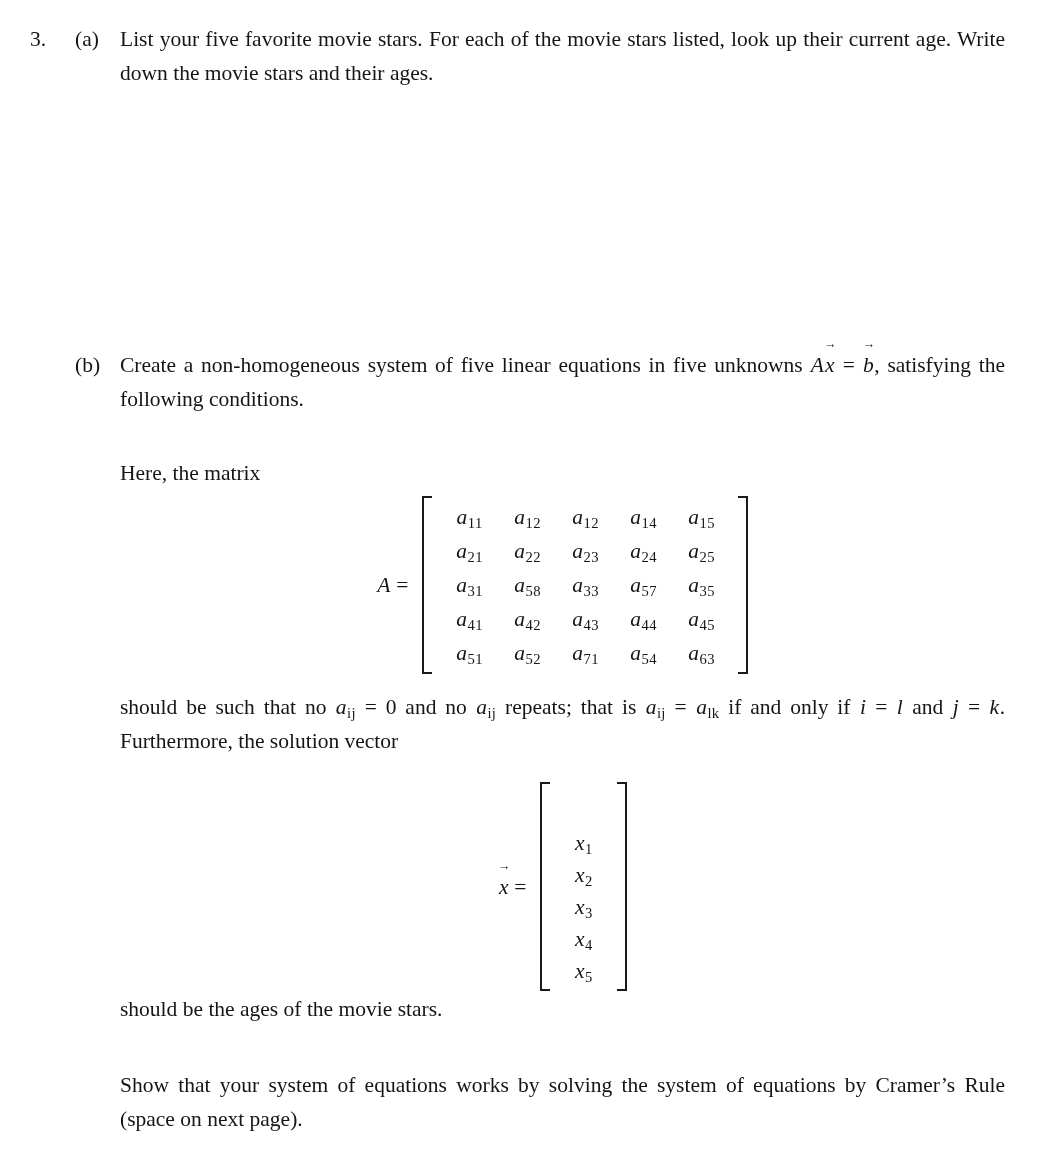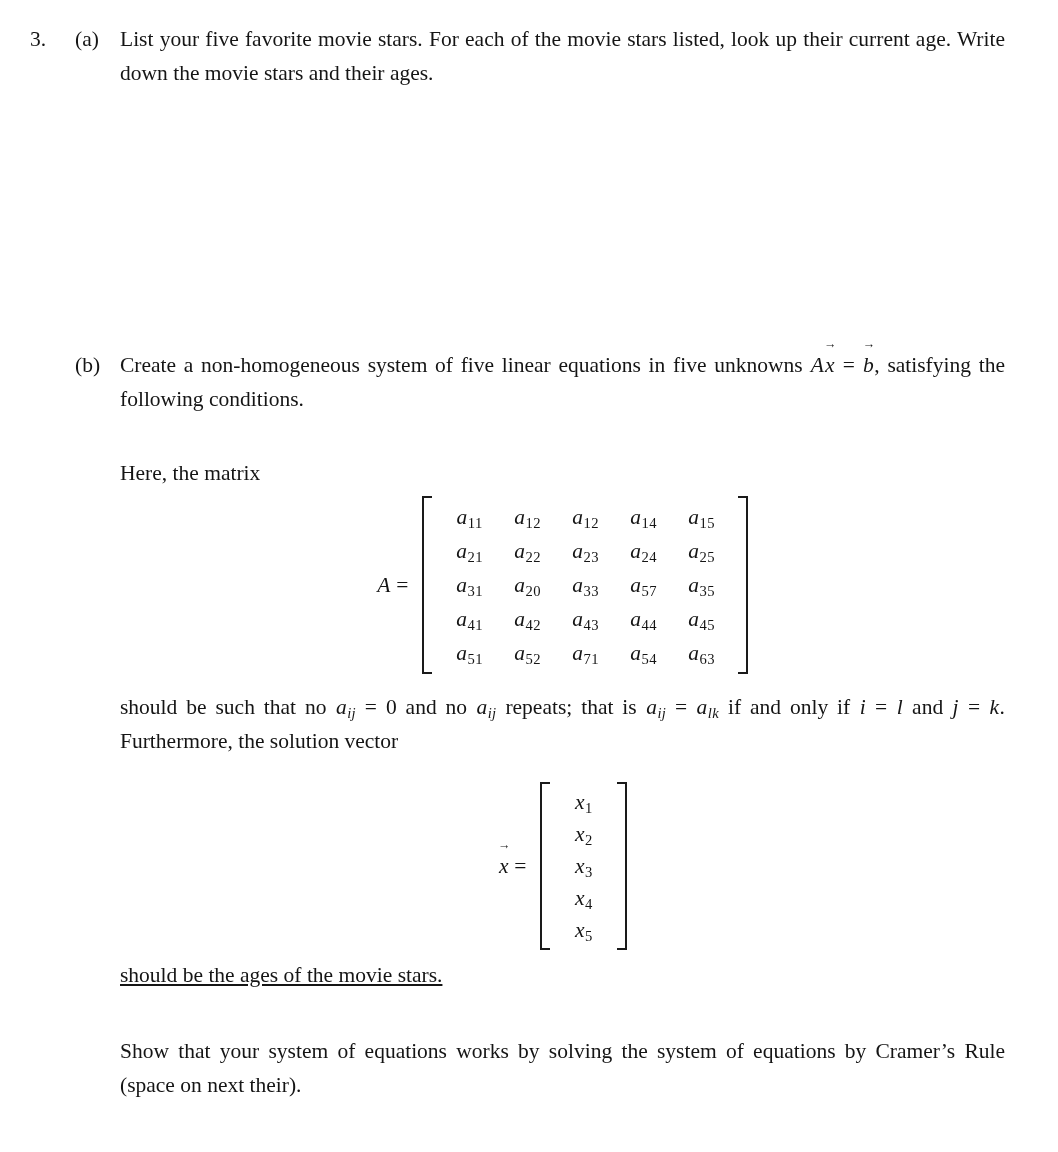--- a/index.html
+++ b/index.html
@@ -22,21 +22,21 @@
   .part-body { flex: 1; min-width: 0; }
 
   p { margin: 0; }
   .justify { text-align: justify; }
 
   .spacer-a { height: 258px; }
 
   
   .mi { font-style: italic; padding: 0 0.5px; }
   .msub { font-size: 0.68em; line-height: 0; vertical-align: -0.28em; letter-spacing: 0.3px; }
-  .msub.it { font-style: italic; }
+  .msub.it { }
   .vec { position: relative; display: inline-block; }
   .vec .arrow {
     position: absolute; left: 55%; transform: translateX(-50%);
     top: -0.78em; font-size: 0.58em; font-style: normal; line-height: 1;
   }
 
   .matrix-intro { margin-top: 40px; }
 
   .display { display: flex; justify-content: center; align-items: center; }
   .display .lhs { margin-right: 14px; white-space: nowrap; }
@@ -45,25 +45,25 @@
 
   .matrix-box { display: flex; align-items: stretch; }
   .bracket { width: 10px; flex: none; }
   .bracket.l { border-left: 2px solid #1a1a1a; border-top: 2px solid #1a1a1a; border-bottom: 2px solid #1a1a1a; }
   .bracket.r { border-right: 2px solid #1a1a1a; border-top: 2px solid #1a1a1a; border-bottom: 2px solid #1a1a1a; }
 
   .mgrid { padding: 4px 8px; display: flex; flex-direction: column; }
   .mrow { display: flex; }
   .mcell { width: 58px; text-align: center; line-height: 34px; }
 
-  .vgrid { padding: 4px 24px; display: flex; flex-direction: column; }
+  .vgrid { padding: 4px 24px; display: flex; flex-direction: column; margin-top: 41px; }
   .vcell { text-align: center; line-height: 32px; }
 
   .condition-para { margin-top: 16px; }
-  .ages-para { margin-top: 8px; text-decoration: underline; }
+  .ages-para { margin-top: 1px; }
   .final-para { margin-top: 42px; }
 </style>
 </head>
 <body>
 
 <div class="page">
   <div class="prob">
     <div class="prob-num">3.</div>
     <div class="parts">
 
@@ -98,21 +98,21 @@
                 </div>
                 <div class="mrow">
                   <span class="mcell"><span class="mi">a</span><sub class="msub">21</sub></span>
                   <span class="mcell"><span class="mi">a</span><sub class="msub">22</sub></span>
                   <span class="mcell"><span class="mi">a</span><sub class="msub">23</sub></span>
                   <span class="mcell"><span class="mi">a</span><sub class="msub">24</sub></span>
                   <span class="mcell"><span class="mi">a</span><sub class="msub">25</sub></span>
                 </div>
                 <div class="mrow">
                   <span class="mcell"><span class="mi">a</span><sub class="msub">31</sub></span>
-                  <span class="mcell"><span class="mi">a</span><sub class="msub">20</sub></span>
+                  <span class="mcell"><span class="mi">a</span><sub class="msub">58</sub></span>
                   <span class="mcell"><span class="mi">a</span><sub class="msub">33</sub></span>
                   <span class="mcell"><span class="mi">a</span><sub class="msub">57</sub></span>
                   <span class="mcell"><span class="mi">a</span><sub class="msub">35</sub></span>
                 </div>
                 <div class="mrow">
                   <span class="mcell"><span class="mi">a</span><sub class="msub">41</sub></span>
                   <span class="mcell"><span class="mi">a</span><sub class="msub">42</sub></span>
                   <span class="mcell"><span class="mi">a</span><sub class="msub">43</sub></span>
                   <span class="mcell"><span class="mi">a</span><sub class="msub">44</sub></span>
                   <span class="mcell"><span class="mi">a</span><sub class="msub">45</sub></span>
@@ -141,20 +141,20 @@
                 <div class="vcell"><span class="mi">x</span><sub class="msub">3</sub></div>
                 <div class="vcell"><span class="mi">x</span><sub class="msub">4</sub></div>
                 <div class="vcell"><span class="mi">x</span><sub class="msub">5</sub></div>
               </div>
               <span class="bracket r"></span>
             </div>
           </div>
 
           <p class="ages-para">should be the ages of the movie stars.</p>
 
-          <p class="justify final-para">Show that your system of equations works by solving the system of equations by Cramer’s Rule (space on next their).</p>
+          <p class="justify final-para">Show that your system of equations works by solving the system of equations by Cramer’s Rule (space on next page).</p>
 
         </div>
       </div>
 
     </div>
   </div>
 </div>
 
 </body></html>

